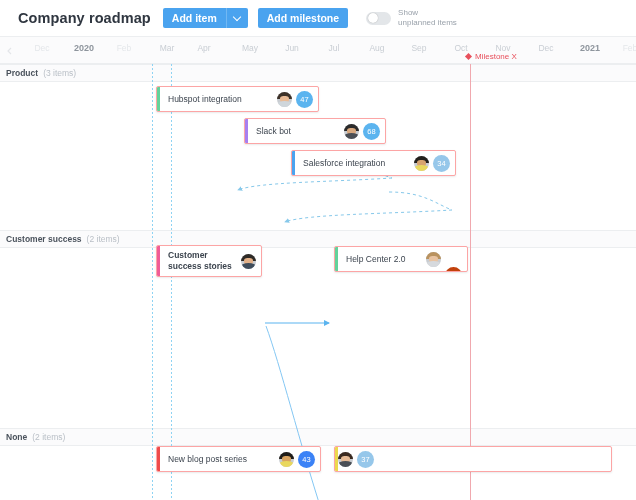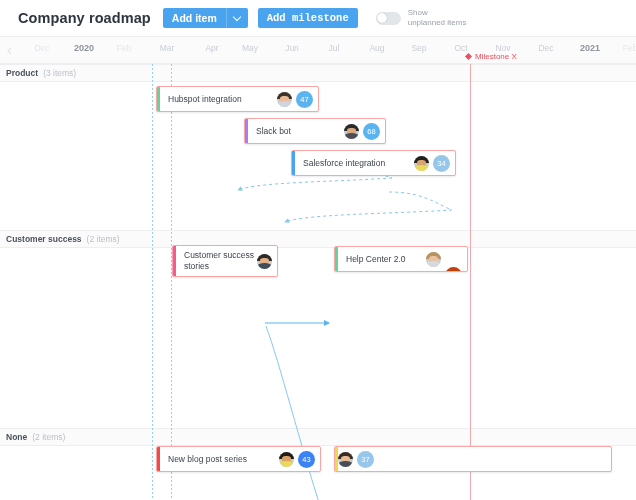--- a/index.html
+++ b/index.html
@@ -70,21 +70,21 @@
   .chev {
     display: block;
     width: 5px; height: 5px;
     border-right: 1.4px solid #fff;
     border-bottom: 1.4px solid #fff;
     transform: rotate(45deg);
     margin: -3px auto 0 auto;
     position: relative;
     top: 0px;
   }
-  #add-milestone-button { margin-right: 18px; font-family: Liberation Mono, monospace; }
+  #add-milestone-button { margin-right: 18px; }
 
   #toggle-wrap {
     display: flex;
     align-items: center;
   }
   #unplanned-toggle {
     width: 25px; height: 13px;
     border-radius: 7px;
     background: #e3e6e9;
     position: relative;
@@ -322,21 +322,21 @@
 
 <div id="timeline-header">
   <svg id="nav-left-icon" viewBox="0 0 8 8">
     <path d="M5 1 L2 4 L5 7" fill="none" stroke="#b9bfc6" stroke-width="1.2"></path>
   </svg>
   <div id="ticks-host">
       <div class="month-tick faded" style="left: 42px;">Dec</div>
       <div class="month-tick year" style="left: 84px;">2020</div>
       <div class="month-tick faded" style="left: 124px;">Feb</div>
       <div class="month-tick" style="left: 167px;">Mar</div>
-      <div class="month-tick" style="left: 212px;">Apr</div>
+      <div class="month-tick" style="left: 204px;">Apr</div>
       <div class="month-tick" style="left: 250px;">May</div>
       <div class="month-tick" style="left: 292px;">Jun</div>
       <div class="month-tick" style="left: 334px;">Jul</div>
       <div class="month-tick" style="left: 377px;">Aug</div>
       <div class="month-tick" style="left: 419px;">Sep</div>
       <div class="month-tick" style="left: 461px;">Oct</div>
       <div class="month-tick" style="left: 503px;">Nov</div>
       <div class="month-tick" style="left: 546px;">Dec</div>
       <div class="month-tick year" style="left: 590px;">2021</div>
       <div class="month-tick faded" style="left: 630px;">Feb</div>
@@ -424,21 +424,21 @@
         <div class="card-title">Salesforce integration</div>
         <div class="card-right">
           <div class="avatar">
             <span class="hair" style="background:#23201c"></span>
             <span class="face" style="background:#d8a46f"></span>
             <span class="body" style="background:#e9d85e"></span>
           </div>
           <div class="badge" style="background: rgb(150, 199, 234);">34</div>
         </div>
       </div>
-      <div class="card tall" style="left: 172px; top: 181px; width: 106px; height: 32px;">
+      <div class="card tall" style="left: 156px; top: 181px; width: 106px; height: 32px; font-weight: bold;">
         <div class="card-bar" style="background: rgb(240, 92, 151);"></div>
         <div class="card-title">Customer success stories</div>
         <div class="card-right">
           <div class="avatar">
             <span class="hair" style="background:#2e2a26"></span>
             <span class="face" style="background:#e2b088"></span>
             <span class="body" style="background:#3f4d5c"></span>
           </div>
         </div>
       </div>

